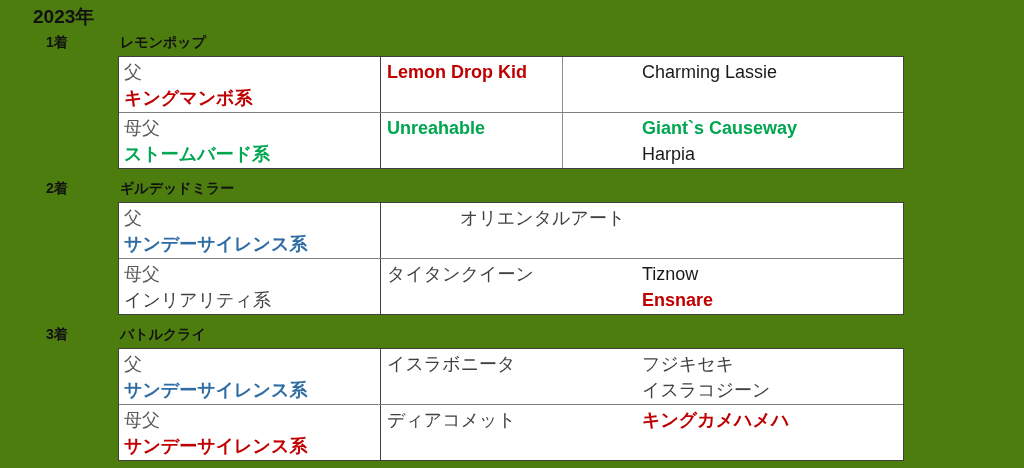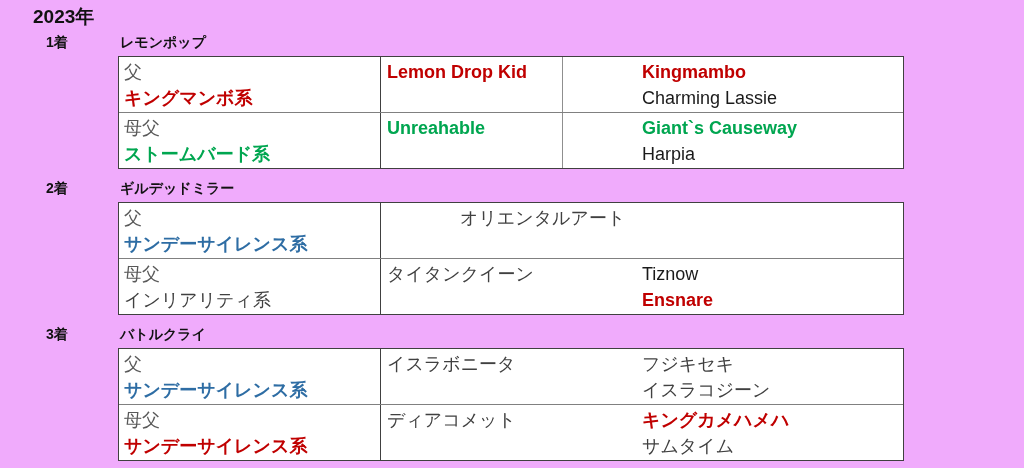--- a/index.html
+++ b/index.html
@@ -1,17 +1,17 @@
 <!DOCTYPE html>
 <html><head>
 <meta charset="utf-8">
 <style>
   html,body{margin:0;padding:0;background:#fff;}
   .canvas{
-    position:relative;width:1024px;height:468px;background:#f0abfc;
+    position:relative;width:1024px;height:468px;background:#4d7c0f;
     font-family:"Liberation Sans","DejaVu Sans",sans-serif;
     color:#000;overflow:hidden;
   }
   .year{
     position:absolute;left:33px;top:4px;
     font-size:19px;font-weight:bold;color:#111;
   }
   .section{position:absolute;left:0;width:1024px;}
   .sec-head{height:27px;line-height:27px;font-size:14px;font-weight:bold;color:#111;}
   .rank{display:inline-block;margin-left:46px;width:74px;}
@@ -53,21 +53,20 @@
       <div class="prow">
         <div class="cl">
           <div class="line rel">父</div>
           <div class="line c-red">キングマンボ系</div>
         </div>
         <div class="cr">
           <div class="sire">
             <div class="line c-red">Lemon Drop Kid</div>
           </div>
           <div class="anc">
-            <div class="line c-red">Kingmambo</div>
             <div class="line c-black">Charming Lassie</div>
           </div>
         </div>
       </div>
       <div class="prow">
         <div class="cl">
           <div class="line rel">母父</div>
           <div class="line c-green">ストームバード系</div>
         </div>
         <div class="cr">
@@ -141,20 +140,19 @@
         <div class="cl">
           <div class="line rel">母父</div>
           <div class="line c-red">サンデーサイレンス系</div>
         </div>
         <div class="cr">
           <div class="sire">
             <div class="line c-gray">ディアコメット</div>
           </div>
           <div class="anc">
             <div class="line c-red">キングカメハメハ</div>
-            <div class="line c-gray">サムタイム</div>
           </div>
         </div>
       </div>
     </div>
   </div>
 
 </div>
 
 </body></html>

